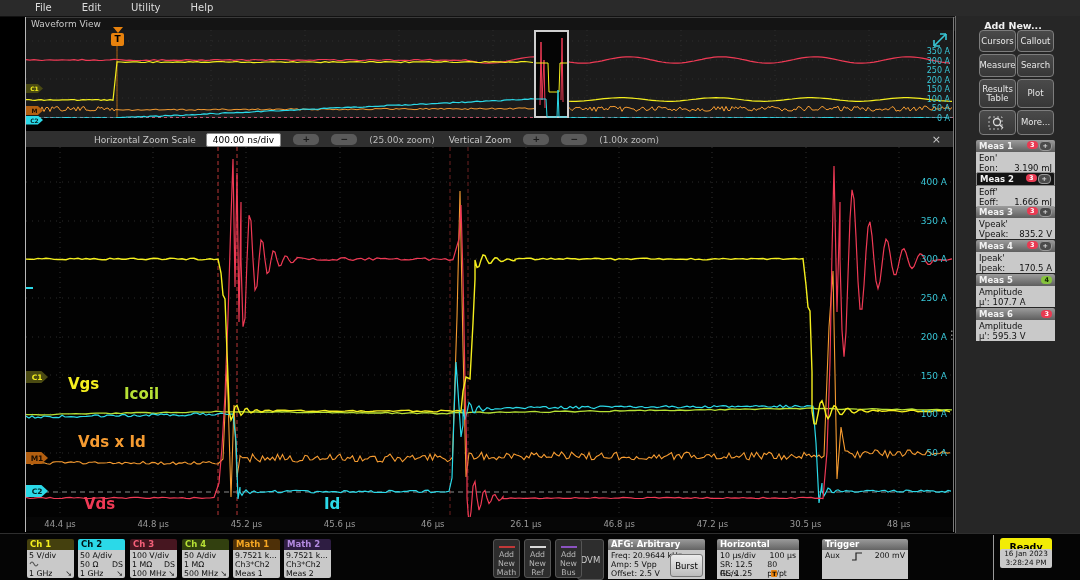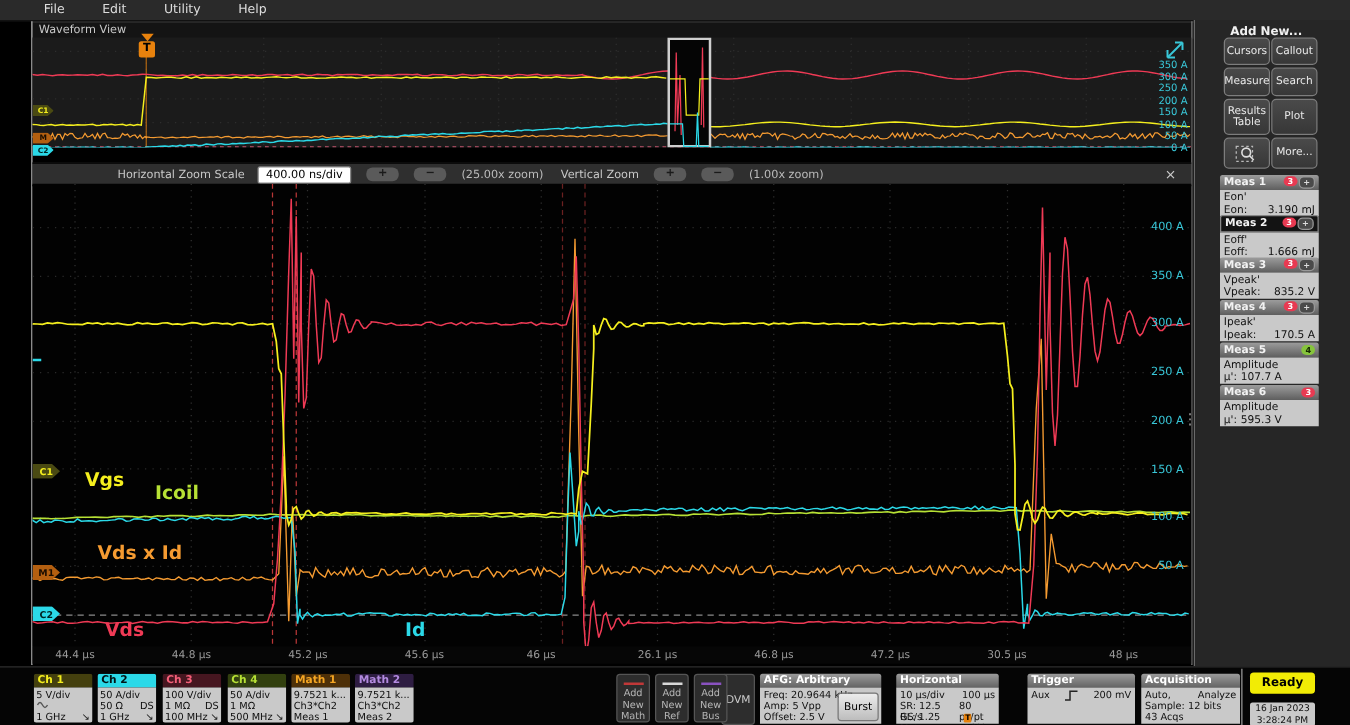--- a/index.html
+++ b/index.html
@@ -87,21 +87,21 @@
   .panelbody{background:#c9c9c9;color:#101010;font-size:7.8px;height:28px;padding:1px 3px 0 3px;}
   .bline{line-height:9px;height:9px;white-space:nowrap;}
   #burst{position:absolute;right:2px;top:15px;width:31px;height:21px;
        background:linear-gradient(#ececec,#bdbdbd);border:1px solid #777;border-radius:3px;
        color:#000;font-size:8.5px;display:flex;align-items:center;justify-content:center;}
   .tpos{display:inline-block;background:#e8820d;color:#000;font-size:6px;font-weight:bold;
        line-height:7px;height:7px;padding:0 1px;border-radius:1px;}
   #ready{position:absolute;left:1000px;top:4px;width:52px;height:17px;background:#f2ec05;
        color:#000;font-weight:bold;font-size:9.5px;display:flex;align-items:center;
        justify-content:center;border-radius:3px;}
-  #datetime{position:absolute;left:1000px;top:28px;width:52px;height:19px;background:#c9c9c9;
+  #datetime{position:absolute;left:1000px;top:15px;width:52px;height:19px;background:#c9c9c9;
        color:#111;font-size:7.3px;text-align:center;line-height:9px;border-radius:2px;}
   #bdivider{position:absolute;left:993px;top:1px;width:1px;height:45px;background:#9a9a9a;}
 </style>
 </head>
 <body>
 
 <div id="app">
   <div id="tabbar">
     <span id="tab">Waveform View</span>
   </div>
@@ -372,31 +372,20 @@
         <div class="brow">
             <span>Aux</span>
           <svg width="12" height="10" viewBox="0 0 12 10">
               <polyline points="1,9 5,9 5,2 11,2" stroke="#222" stroke-width="1.2" fill="none"></polyline>
             </svg>
           <span>200 mV</span>
           </div>
       </div>
     </div>
 
-    <div class="bpanel" id="apanel" style="left:913px;width:79px;">
-      <div class="panelhead">Acquisition</div>
-      <div class="panelbody">
-        <div class="brow">
-            <span>Auto,</span>
-            <span>Analyze</span>
-          </div>
-        <div class="bline">Sample: 12 bits</div>
-        <div class="bline">43 Acqs</div>
-      </div>
-    </div>
 
     <div id="bdivider"></div>
     <div id="ready">Ready</div>
     <div id="datetime">
       <div>16 Jan 2023</div>
       <div>3:28:24 PM</div>
     </div>
   <div class="chbadge" style="left: 27px;">
         <div class="chhead" style="background: rgb(68, 64, 14); color: rgb(245, 239, 30);">Ch 1</div>
         <div class="chbody">

